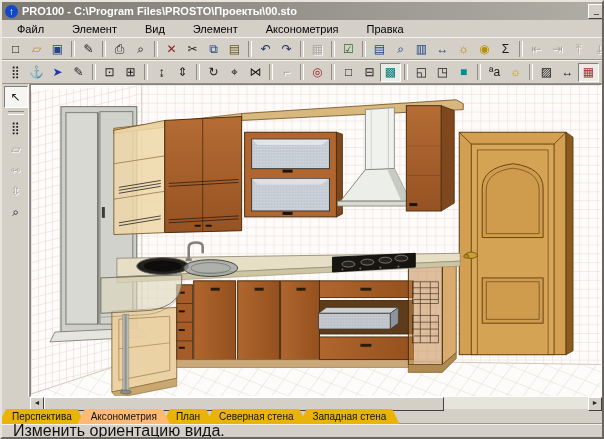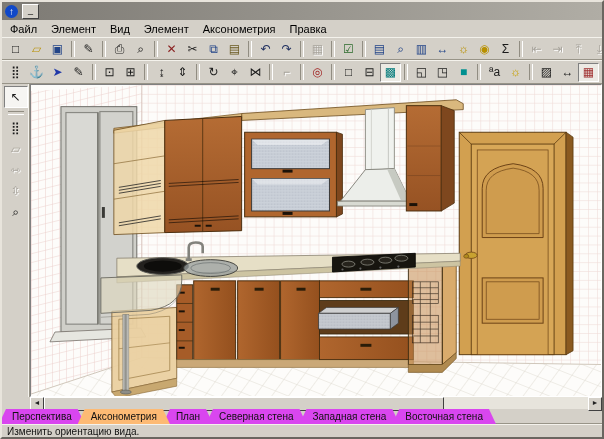--- a/index.html
+++ b/index.html
@@ -9,21 +9,21 @@
   
   .titlebar{height:18px;flex:0 0 18px;background:linear-gradient(90deg,#7d7a74,#b0ada5);
             display:flex;align-items:center;padding:0 3px;gap:4px;}
   .title-icon{width:13px;height:13px;border-radius:50%;background:#1048c8;color:#fff;
               font-size:10px;line-height:13px;text-align:center;font-weight:bold;flex:0 0 13px;}
   .title-text{color:#fff;font-weight:bold;font-size:11px;white-space:nowrap;flex:1;overflow:hidden;}
   .win-btn{width:15px;height:13px;background:#d4d0c8;border:1px solid;border-color:#fff #404040 #404040 #fff;
            font-size:9px;line-height:11px;text-align:center;color:#000;margin-right:-6px;}
   
   .menubar{height:17px;flex:0 0 17px;display:flex;align-items:center;font-size:11px;padding-left:1px;}
-  .menu-item{padding:1px 7px;color:#000;}
+  .menu-item{padding:1px 14px;color:#000;}
   
   .toolbar{display:flex;align-items:center;padding-left:3px;
            border-top:1px solid #f4f2ec;border-bottom:1px solid #989488;}
   .tb1{height:21px;flex:0 0 21px;}
   .tb2{height:22px;flex:0 0 22px;}
   .tb{width:21px;height:19px;display:flex;align-items:center;justify-content:center;
       font-size:12px;color:#1a1a1a;flex:0 0 21px;}
   .tb span{pointer-events:none;}
   .tb.prs{border:1px solid;border-color:#808080 #fff #fff #808080;background:#eceae4;width:19px;height:17px;flex-basis:19px;}
   .tb.dis span{color:#a8a49c;text-shadow:1px 1px 0 #fff;}
@@ -37,35 +37,36 @@
   .canvas{flex:1;border:1px solid;border-color:#808080 #fff #fff #808080;background:#fff;min-width:0;position:relative;}
   .canvas svg{display:block;width:100%;height:100%;}
   
   .hscroll{height:12px;flex:0 0 12px;margin-left:28px;display:flex;background:#e7e4dc;}
   .sbtn{width:12px;height:12px;flex:0 0 12px;background:#d4d0c8;border:1px solid;
         border-color:#fff #404040 #404040 #fff;font-size:7px;line-height:10px;text-align:center;color:#222;}
   .sthumb{width:398px;height:12px;background:#d4d0c8;border:1px solid;border-color:#fff #404040 #404040 #fff;}
   .strack{flex:1;}
   
   .tabsrow{height:15px;flex:0 0 15px;display:flex;padding-left:4px;align-items:stretch;}
-  .tab{font-size:10px;line-height:15px;padding:0 13px;background:#d946ef;color:#111;
+  .tab{font-size:10px;line-height:15px;padding:0 13px;background:#eab308;color:#111;
        clip-path:polygon(7px 0,calc(100% - 7px) 0,100% 100%,0 100%);margin-left:-7px;white-space:nowrap;
        filter:drop-shadow(1px 0 0 #8a867e);}
   .tab.active{background:#fdba74;z-index:2;font-weight:normal;}
   
   .statusbar{height:12px;flex:0 0 12px;border-top:1px solid #f4f2ec;box-shadow:0 -1px 0 #989488;
-             font-size:10px;padding:0 5px;color:#111;display:flex;align-items:center;}
+             font-size:16px;padding:0 11px;color:#111;display:flex;align-items:center;}
 </style>
 </head>
 <body>
 
 <div class="app">
 
   <div class="titlebar">
     <div class="title-icon">↑</div>
+    <div class="title-text">PRO100 - C:\Program Files\PROSTO\Проекты\00.sto</div>
     <div class="win-btn">_</div>
   </div>
 
   <div class="menubar" id="menubar">
       <div class="menu-item">Файл</div>
       <div class="menu-item">Элемент</div>
       <div class="menu-item">Вид</div>
       <div class="menu-item">Элемент</div>
       <div class="menu-item">Аксонометрия</div>
       <div class="menu-item">Правка</div>
@@ -491,20 +492,19 @@
     <div class="strack"></div>
     <div class="sbtn">►</div>
   </div>
 
   <div class="tabsrow" id="tabsrow">
       <div class="tab">Перспектива</div>
       <div class="tab active">Аксонометрия</div>
       <div class="tab">План</div>
       <div class="tab">Северная стена</div>
       <div class="tab">Западная стена</div>
-      <div class="tab">Восточная стена</div>
     </div>
 
   <div class="statusbar">
     <span>Изменить ориентацию вида.</span>
   </div>
 
 </div>
 
 </body></html>

